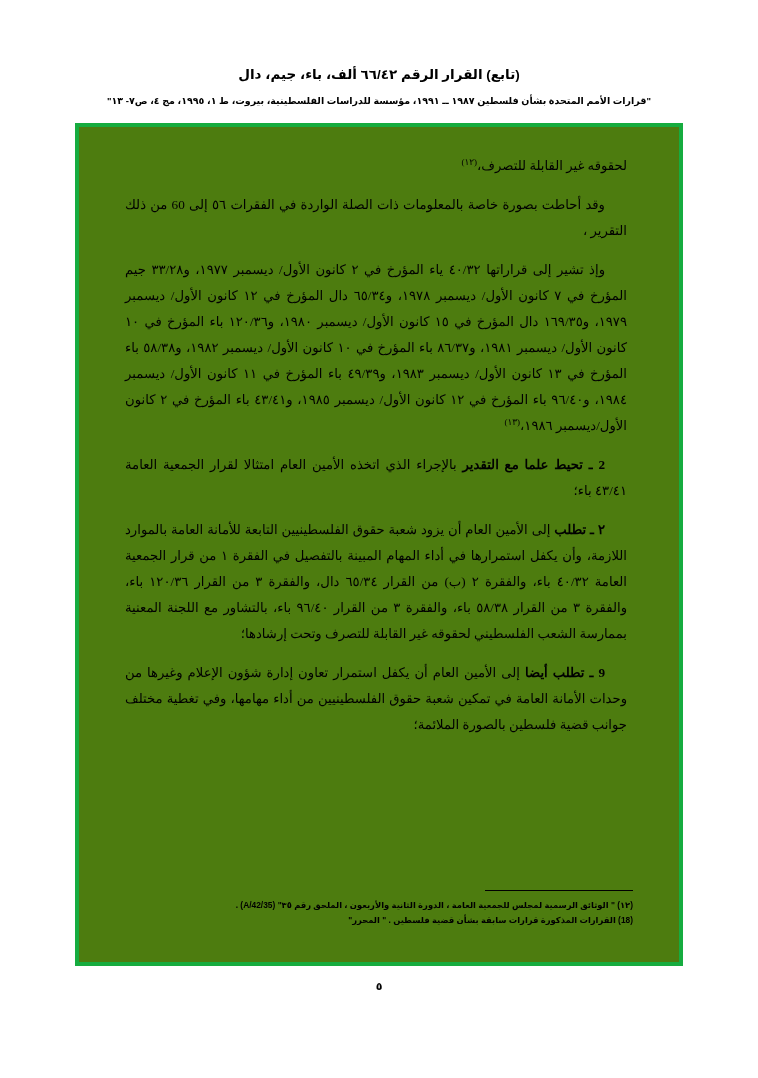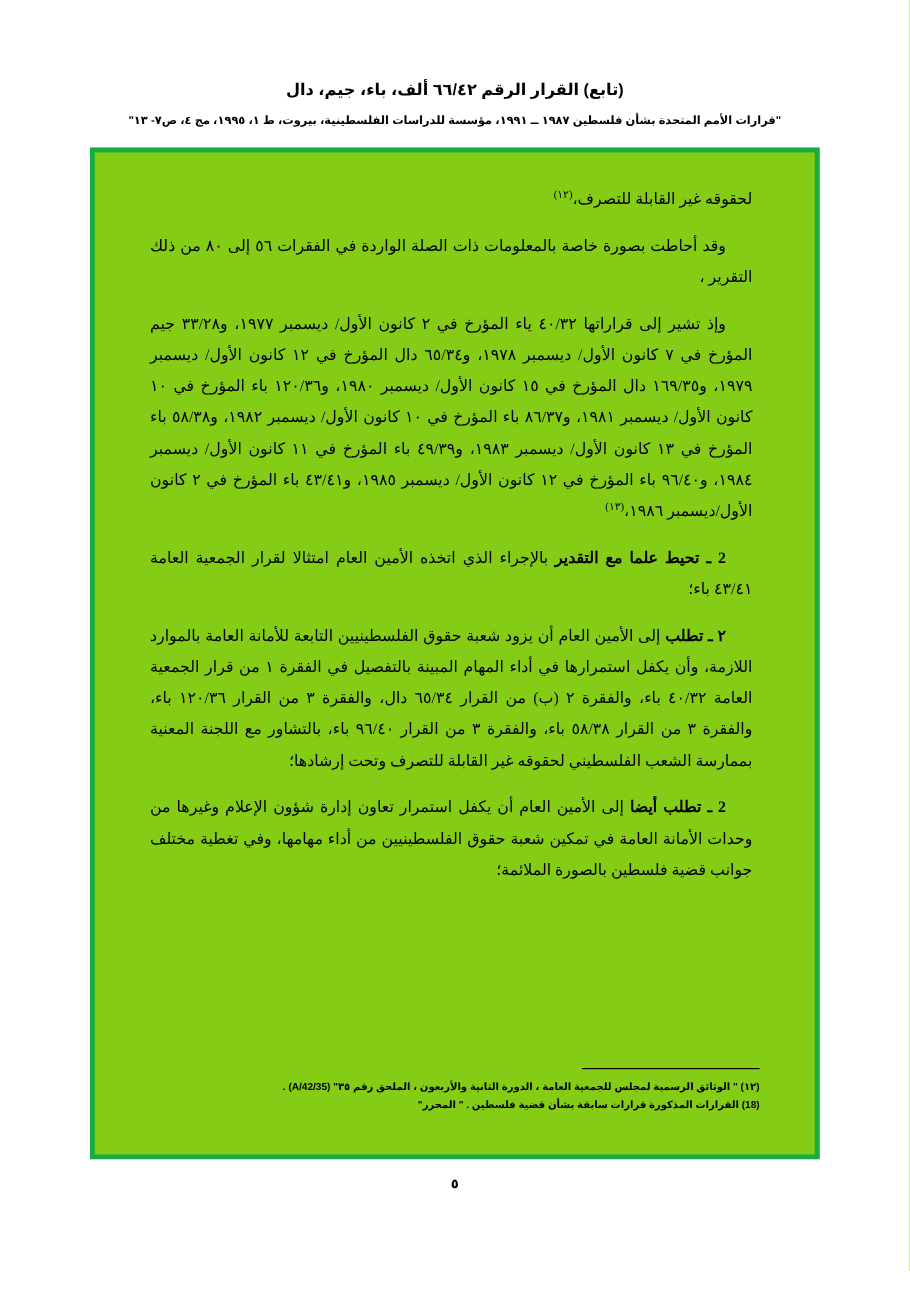--- a/index.html
+++ b/index.html
@@ -48,21 +48,21 @@
     color: #000;
   }
 
   
   .frame {
     margin-top: 16px;
     width: 608px;
     height: 843px;
     border: 4px solid #16ac3f;
     box-sizing: border-box;
-    background: #84cc16;
+    background: #4d7c0f;
     position: relative;
   }
   .frame-inner {
     position: absolute;
     inset: 0;
     padding: 26px 52px 12px 46px;
     box-sizing: border-box;
     direction: rtl;
   }
 
@@ -137,36 +137,36 @@
 
   <div class="frame">
     <div class="frame-inner">
 
       <div class="body-text">
 
         <p>
           <span>لحقوقه غير القابلة للتصرف،</span><sup>(١٢)</sup>
         </p>
 
-        <p class="indent p-gap">وقد أحاطت بصورة خاصة بالمعلومات ذات الصلة الواردة في الفقرات ٥٦ إلى ٨٠ من ذلك التقرير ،</p>
+        <p class="indent p-gap">وقد أحاطت بصورة خاصة بالمعلومات ذات الصلة الواردة في الفقرات ٥٦ إلى 60 من ذلك التقرير ،</p>
 
         <p class="indent p-gap">
           <span>وإذ تشير إلى قراراتها ٤٠/٣٢ ياء المؤرخ في ٢ كانون الأول/ ديسمبر ١٩٧٧، و٣٣/٢٨ جيم المؤرخ في ٧ كانون الأول/ ديسمبر ١٩٧٨، و٦٥/٣٤ دال المؤرخ في ١٢ كانون الأول/ ديسمبر ١٩٧٩، و١٦٩/٣٥ دال المؤرخ في ١٥ كانون الأول/ ديسمبر ١٩٨٠، و١٢٠/٣٦ باء المؤرخ في ١٠ كانون الأول/ ديسمبر ١٩٨١، و٨٦/٣٧ باء المؤرخ في ١٠ كانون الأول/ ديسمبر ١٩٨٢، و٥٨/٣٨ باء المؤرخ في ١٣ كانون الأول/ ديسمبر ١٩٨٣، و٤٩/٣٩ باء المؤرخ في ١١ كانون الأول/ ديسمبر ١٩٨٤، و٩٦/٤٠ باء المؤرخ في ١٢ كانون الأول/ ديسمبر ١٩٨٥، و٤٣/٤١ باء المؤرخ في ٢ كانون الأول/ديسمبر ١٩٨٦،</span><sup>(١٣)</sup>
         </p>
 
         <p class="indent p-gap">
           <span class="bold">2 ـ تحيط علما مع التقدير</span><span> بالإجراء الذي اتخذه الأمين العام امتثالا لقرار الجمعية العامة ٤٣/٤١ باء؛</span>
         </p>
 
         <p class="indent p-gap">
           <span class="bold">٢ ـ تطلب</span><span> إلى الأمين العام أن يزود شعبة حقوق الفلسطينيين التابعة للأمانة العامة بالموارد اللازمة، وأن يكفل استمرارها في أداء المهام المبينة بالتفصيل في الفقرة ١ من قرار الجمعية العامة ٤٠/٣٢ باء، والفقرة ٢ (ب) من القرار ٦٥/٣٤ دال، والفقرة ٣ من القرار ١٢٠/٣٦ باء، والفقرة ٣ من القرار ٥٨/٣٨ باء، والفقرة ٣ من القرار ٩٦/٤٠ باء، بالتشاور مع اللجنة المعنية بممارسة الشعب الفلسطيني لحقوقه غير القابلة للتصرف وتحت إرشادها؛</span>
         </p>
 
         <p class="indent p-gap">
-          <span class="bold">2 ـ تطلب أيضا</span><span> إلى الأمين العام أن يكفل استمرار تعاون إدارة شؤون الإعلام وغيرها من وحدات الأمانة العامة في تمكين شعبة حقوق الفلسطينيين من أداء مهامها، وفي تغطية مختلف جوانب قضية فلسطين بالصورة الملائمة؛</span>
+          <span class="bold">9 ـ تطلب أيضا</span><span> إلى الأمين العام أن يكفل استمرار تعاون إدارة شؤون الإعلام وغيرها من وحدات الأمانة العامة في تمكين شعبة حقوق الفلسطينيين من أداء مهامها، وفي تغطية مختلف جوانب قضية فلسطين بالصورة الملائمة؛</span>
         </p>
 
       </div>
 
       <div class="footnote-area">
         <div class="footnote-rule"></div>
         <div class="footnote">(١٢)   " الوثائق الرسمية لمجلس للجمعية العامة ، الدورة الثانية والأربعون ، الملحق رقم ٣٥" (A/42/35) .</div>
         <div class="footnote">(18) القرارات المذكورة قرارات سابقة بشأن قضية فلسطين . " المحرر"</div>
       </div>
 

